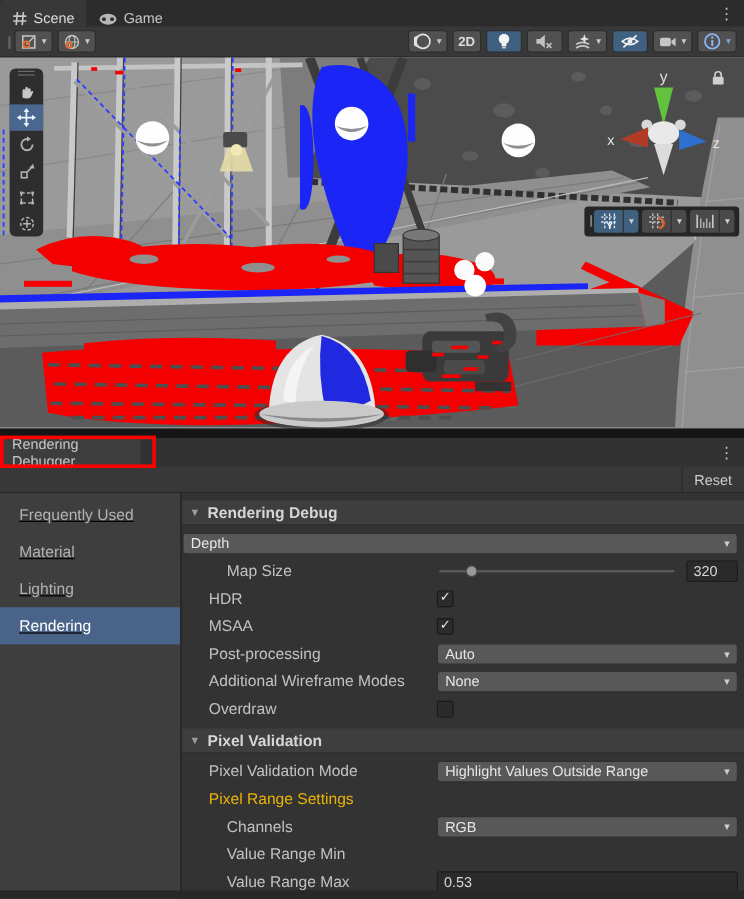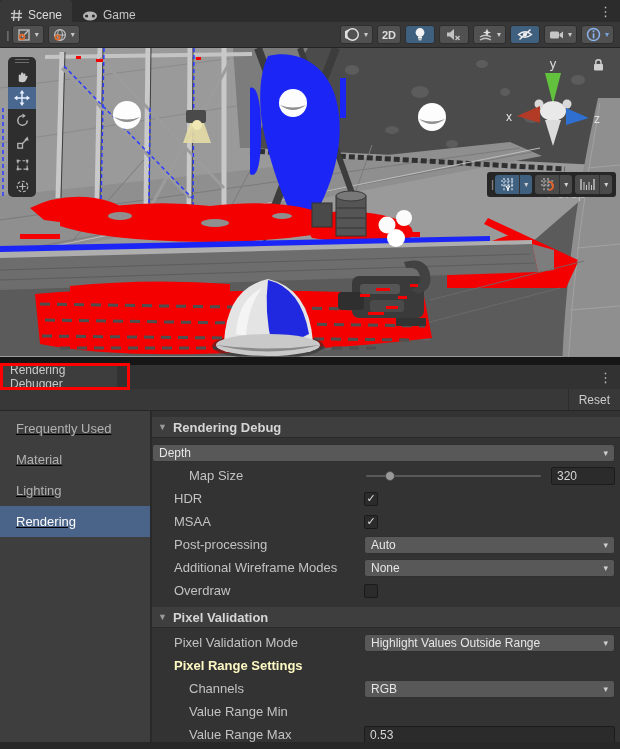--- a/index.html
+++ b/index.html
@@ -75,29 +75,29 @@
 
   .panel { flex:1; background:#333333; padding-top:6px; overflow:hidden; }
   .sec-header { height:21px; background:#3e3e3e; display:flex; align-items:center; gap:6px;
     padding-left:6px; color:#d6d6d6; font-size:13px; font-weight:bold;
     border-bottom:1px solid #2a2a2a; margin-bottom:3px; }
   .foldout { color:#9a9a9a; font-size:9px; }
   .row { height:23px; display:flex; align-items:center; }
   .row .lbl { width:212px; padding-left:22px; color:#c2c2c2; font-size:13px;
     overflow:hidden; white-space:nowrap; }
   .row .lbl.indent { padding-left:37px; }
-  .row .lbl.bold { font-weight:bold; color:#fef9c3; }
+  .row .lbl.bold { font-weight:normal; color:#eab308; }
   .row .val { flex:1; display:flex; align-items:center; padding-right:5px; }
   .dropdown { flex:1; height:18px; background:#585858; border:1px solid #303030; border-radius:3px;
     display:flex; align-items:center; color:#e6e6e6; font-size:12px; padding:0 6px;
     justify-content:space-between; }
   .dropdown .arr { color:#cfcfcf; font-size:9px; }
   .txtfield { height:18px; background:#2b2b2b; border:1px solid #1c1c1c; border-radius:2px;
     color:#d6d6d6; font-size:12px; padding:0 5px; font-family:"Liberation Sans",sans-serif; width:100%; }
-  .num { width:64px; margin-left:8px; flex:none; }
+  .num { width:43px; margin-left:8px; flex:none; }
   .slider { flex:1; position:relative; height:18px; }
   .slider .track { position:absolute; left:2px; right:2px; top:8px; height:2px; background:#5a5a5a; border-radius:1px; }
   .slider .thumb { position:absolute; top:4px; left:12%; width:10px; height:10px; border-radius:50%;
     background:#999999; border:1px solid #4a4a4a; }
   .checkbox { width:14px; height:14px; background:#2b2b2b; border:1px solid #1a1a1a; border-radius:2px;
     display:flex; align-items:center; justify-content:center; color:#e2e2e2; font-size:11px; line-height:1; }
   .gap { height:5px; }
   .footer-strip { position:absolute; left:0; top:742px; width:620px; height:7px; background:#282828; }
 </style>
 </head>

